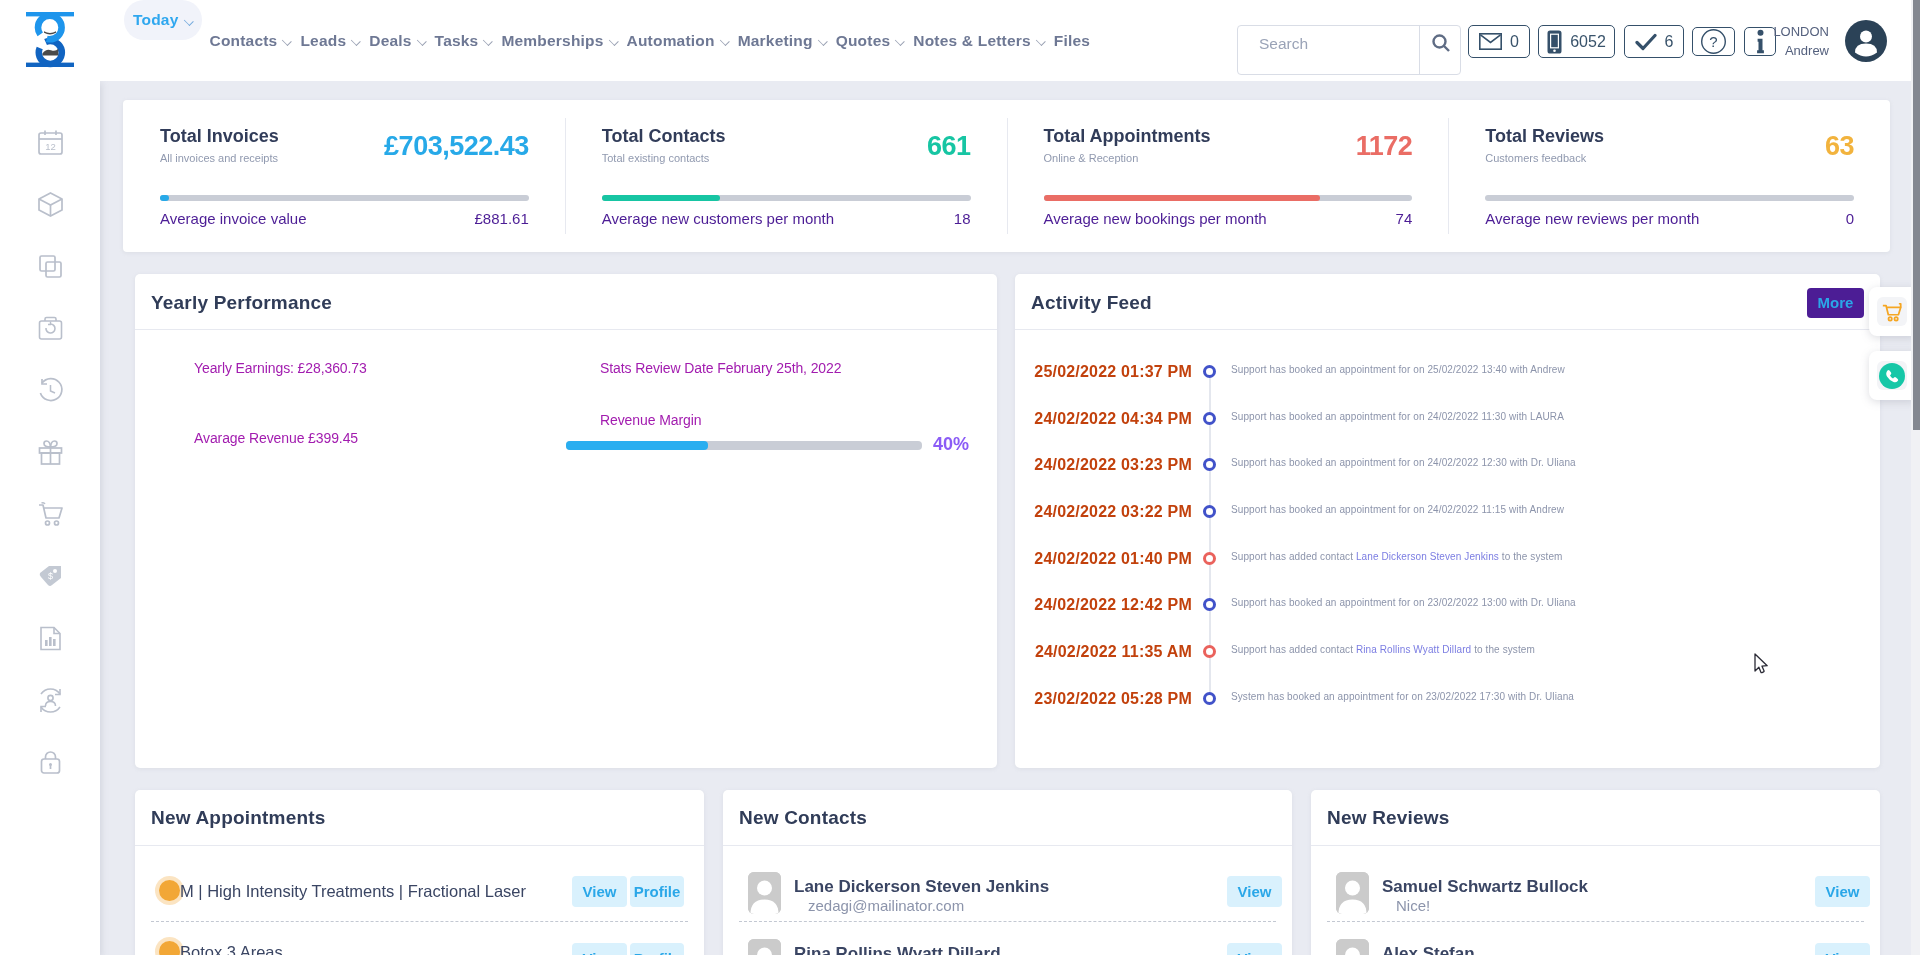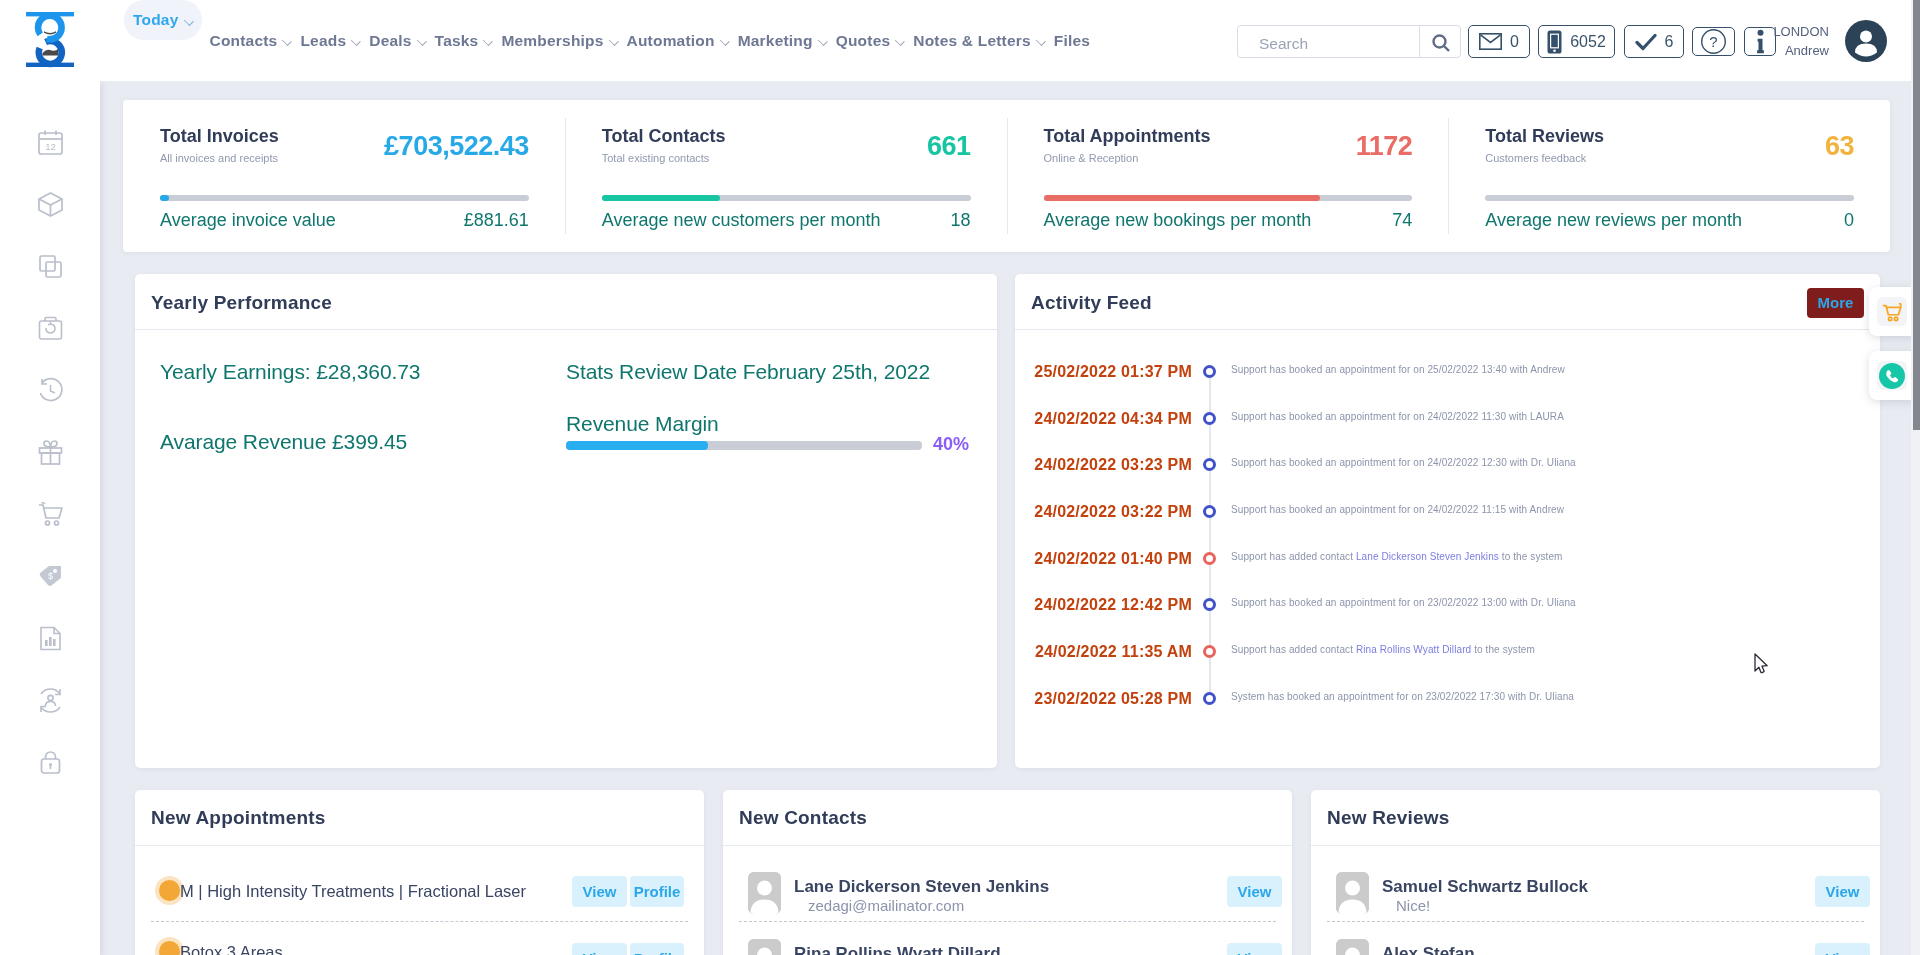--- a/index.html
+++ b/index.html
@@ -12,21 +12,21 @@
 #nav { position:absolute; left:124px; top:0; height:81px; display:flex; }
 .navitem { display:flex; align-items:center; color:#6e7894; font-size:15.5px; font-weight:bold; letter-spacing:0.2px; }
 .navitem .chev { margin-left:5px; margin-right:9px; }
 .chev { width:9px; height:9px; display:inline-block; position:relative; top:1px; }
 .chev:before { content:""; position:absolute; left:1px; top:0px; width:6.5px; height:6.5px; border-right:1.6px solid #99a1b3; border-bottom:1.6px solid #99a1b3; transform:rotate(45deg) scale(1,0.75); }
 #nav .today { background:#f1f3fa; border-radius:20px; height:40px; padding:0 9px; color:#2fa7ef; margin-right:8px; }
 #nav .today .chev:before { border-color:#74aadd; border-left:0; border-top:0; }
 #nav .today .chev { margin-right:0; }
 
 
-#search { position:absolute; left:1237px; top:25px; width:224px; height:33px; border:1px solid #d9dde6; border-radius:4px; background:#fff; }
+#search { position:absolute; left:1237px; top:25px; width:224px; height:50px; border:1px solid #d9dde6; border-radius:4px; background:#fff; }
 #search .ph { position:absolute; left:21px; top:9px; font-size:15.5px; color:#9aa3b7; }
 #search .sep { position:absolute; right:40px; top:0; bottom:0; width:1px; background:#d9dde6; }
 .topbtn { position:absolute; top:25px; height:33px; border:1.5px solid #35506a; border-radius:5px; background:#fff; display:flex; align-items:center; justify-content:center; color:#39536b; font-size:16px; gap:8px; }
 #user { position:absolute; right:82px; top:22px; text-align:right; font-size:13px; color:#55617e; line-height:19px; letter-spacing:0px; }
 #avatar { position:absolute; left:1845px; top:20px; width:42px; height:42px; border-radius:50%; background:#2b4257; }
 
 
 #sidebar { position:absolute; left:0; top:81px; width:100px; height:874px; background:#fff; box-shadow:2px 2px 6px rgba(150,155,170,0.25); z-index:4; }
 .sicon { position:absolute; left:37px; width:27px; height:27px; color:#b9bfcb; }
 
@@ -37,28 +37,28 @@
 
 
 #stats { left:123px; top:100px; width:1767px; height:152px; border-radius:4px; }
 .statcell { position:absolute; top:0; width:441.75px; height:152px; }
 .statcell .vline { position:absolute; left:0; top:18px; bottom:18px; width:1px; background:#e7e9f0; }
 .stitle { position:absolute; left:37px; top:26px; font-size:18px; font-weight:bold; color:#313c59; }
 .ssub { position:absolute; left:37px; top:52px; font-size:11px; color:#9099af; }
 .sbig { position:absolute; right:36px; top:31px; font-size:27px; letter-spacing:-0.5px; font-weight:bold; }
 .sbar { position:absolute; left:37px; right:36px; top:95px; height:6px; border-radius:3px; background:#c9cdd6; }
 .sbar i { position:absolute; left:0; top:0; bottom:0; border-radius:3px; display:block; }
-.srow { position:absolute; left:37px; right:36px; top:110px; font-size:18px; color:#0f766e; }
+.srow { position:absolute; left:37px; right:36px; top:110px; font-size:15px; color:#4c1d95; }
 .srow b { position:absolute; right:0; font-weight:normal; }
 
 
 #yearly { left:135px; top:274px; width:862px; height:494px; }
 #activity { left:1015px; top:274px; width:865px; height:494px; }
-.yp-text { position:absolute; font-size:21px; color:#0f766e; letter-spacing:-0.1px; }
-#morebtn { position:absolute; left:792px; top:14px; width:57px; height:30px; background:#7f1d1d; border-radius:4px; color:#2aa7e8; font-size:15px; font-weight:bold; text-align:center; line-height:30px; }
+.yp-text { position:absolute; font-size:14px; color:#a21caf; letter-spacing:-0.1px;margin-left:34px; }
+#morebtn { position:absolute; left:792px; top:14px; width:57px; height:30px; background:#4c1d95; border-radius:4px; color:#2aa7e8; font-size:15px; font-weight:bold; text-align:center; line-height:30px; }
 .feedrow { position:absolute; left:0; width:100%; height:47px; }
 .fdate { position:absolute; right:688px; top:0; font-size:16px; font-weight:bold; color:#c2410c; letter-spacing:0.2px; }
 .fdot { position:absolute; left:188px; top:2px; width:13px; height:13px; border-radius:50%; background:#fff; border:3.5px solid #4152c9; }
 .fdot.red { border-color:#ea625c; }
 .ftext { position:absolute; left:216px; top:1px; font-size:10px; color:#8c94ab; letter-spacing:0.1px; }
 .ftext a { color:#7b7de2; text-decoration:none; }
 
 
 #appts { left:135px; top:790px; width:569px; height:220px; }
 #contacts { left:723px; top:790px; width:569px; height:220px; }

